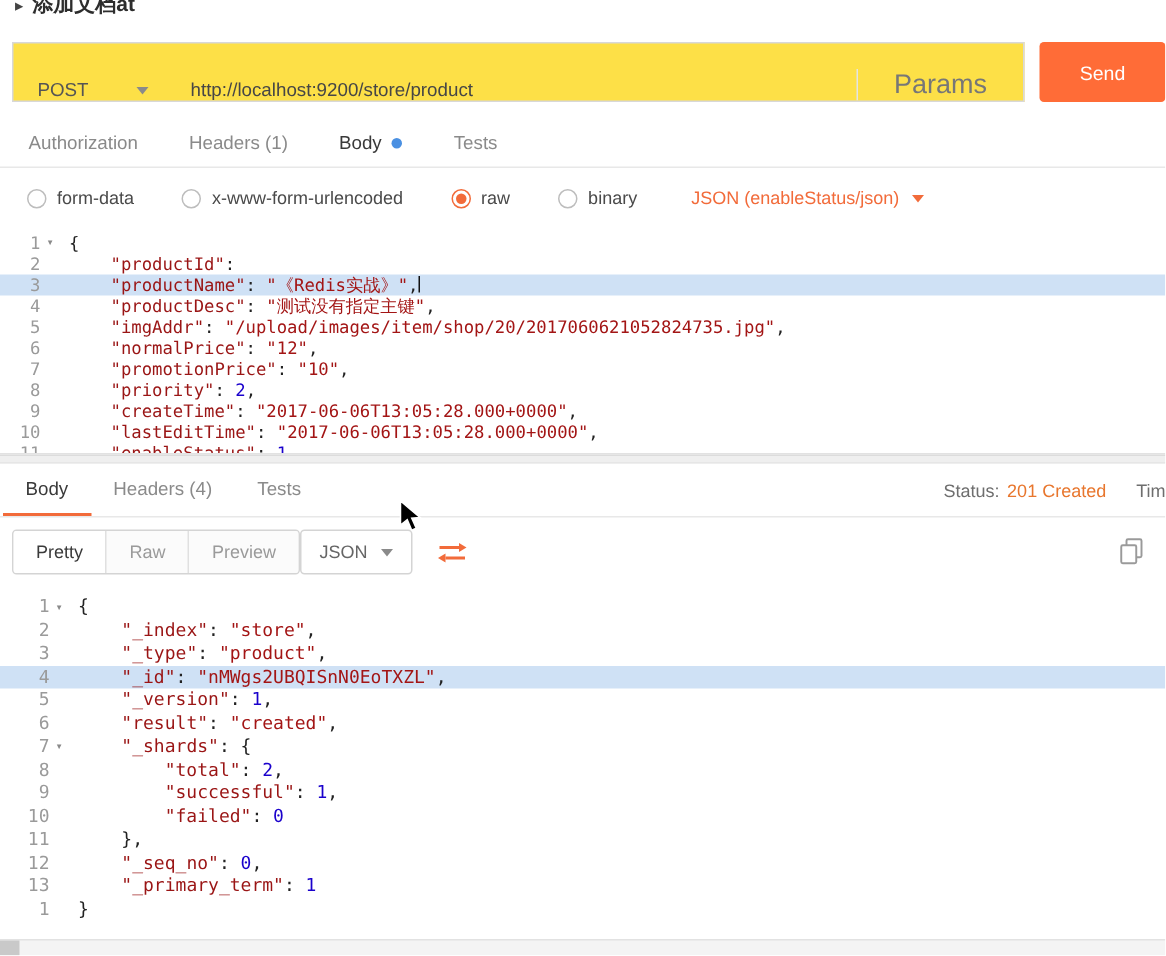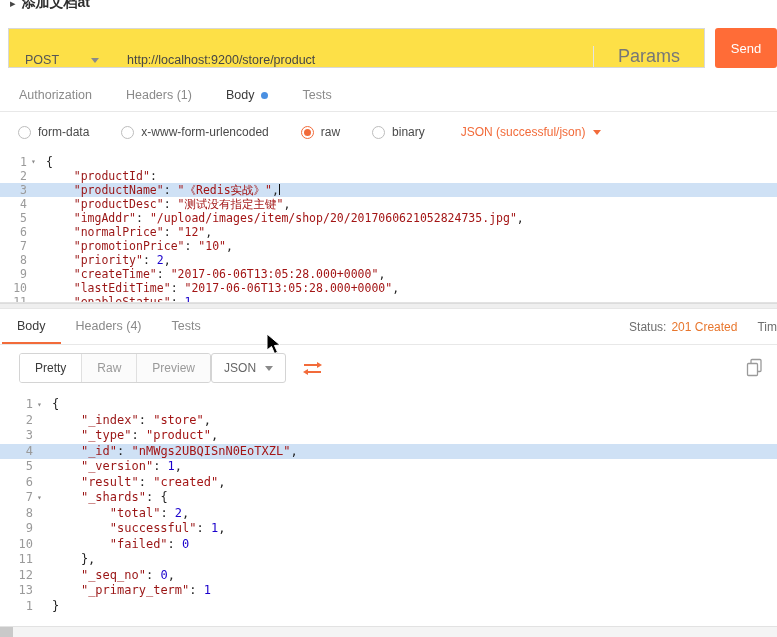--- a/index.html
+++ b/index.html
@@ -13,21 +13,21 @@
   .doc-header .arrow{font-size:11px;color:#444}
 
   
   .url-row{flex:none;display:flex;align-items:stretch;height:40px;margin:8px 0 0 8px}
   .url-bar{flex:1;display:flex;align-items:flex-end;border:1px solid #d8d8d8;border-radius:0;background:#fde047;overflow:hidden}
   .method{display:flex;align-items:center;justify-content:space-between;width:104px;padding:0 14px 0 16px;font-size:12.5px;color:#555;cursor:pointer}
   .chev{width:0;height:0;border-left:4px solid transparent;border-right:4px solid transparent;border-top:5px solid #8a8a8a}
   .chev.orange{border-top-color:#F26B3A}
   .url-text{flex:1;display:flex;align-items:center;padding-left:14px;font-size:12.5px;color:#464646;white-space:nowrap;overflow:hidden}
   .params-btn{display:flex;align-items:center;padding:0 24px;font-size:18px;color:#777;border-left:1px solid #e4e4e4;cursor:pointer}
-  .send-btn{flex:none;width:62px;margin-left:10px;border:none;background:#FF6C37;color:#fff;font-size:13px;font-family:inherit;border-radius:3px;cursor:pointer}
+  .send-btn{flex:none;width:84px;margin-left:10px;border:none;background:#FF6C37;color:#fff;font-size:13px;font-family:inherit;border-radius:3px;cursor:pointer}
 
   
   .req-tabs{flex:none;display:flex;align-items:center;height:33px;margin-top:11px;border-bottom:1px solid #e8e8e8;padding:0 2px;font-size:12.5px;color:#8a8a8a}
   .req-tabs .tab{padding:0 17px;height:100%;display:flex;align-items:center;gap:7px;cursor:pointer}
   .req-tabs .tab.active{color:#3a3a3a}
   .dot{width:7px;height:7px;border-radius:50%;background:#4a90e2}
 
   
   .mode-row{flex:none;display:flex;align-items:center;height:40px;padding-left:18px;font-size:12px;color:#4a4a4a}
   .mode{display:flex;align-items:center;gap:7px;margin-right:32px;cursor:pointer}
@@ -61,21 +61,21 @@
   
   .res-meta{flex:none;display:flex;align-items:center;height:36px;border-bottom:1px solid #e8e8e8;padding:0 0 0 2px;font-size:12.5px;color:#8a8a8a}
   .res-tab{padding:0 15px;height:100%;display:flex;align-items:center;border-bottom:2px solid transparent;cursor:pointer}
   .res-tab.active{color:#3a3a3a;border-bottom-color:#F26B3A}
   .res-status{margin-left:auto;display:flex;align-items:center;font-size:12px;white-space:nowrap}
   .status-label{color:#6e6e6e}
   .status-value{color:#E8762D;margin-left:5px}
   .time-partial{color:#6e6e6e;margin-left:20px}
 
   
-  .view-row{flex:none;display:flex;align-items:center;height:46px;padding-left:19px;position:relative}
+  .view-row{flex:none;display:flex;align-items:center;height:46px;padding-left:8px;position:relative}
   .seg{display:flex;height:30px;border:1px solid #d4d4d4;border-radius:3px;overflow:hidden}
   .seg .seg-btn{display:flex;align-items:center;padding:0 15px;font-size:12px;color:#9a9a9a;background:#fbfbfb;border-left:1px solid #e0e0e0;cursor:pointer}
   .seg .seg-btn:first-child{border-left:none}
   .seg .seg-btn.active{background:#fff;color:#3a3a3a}
   .fmt-dd{display:flex;align-items:center;gap:9px;height:30px;padding:0 12px;border:1px solid #d4d4d4;border-radius:3px;font-size:12px;color:#666;cursor:pointer}
   .wrap-btn{margin-left:16px;display:flex;align-items:center;cursor:pointer}
   .copy-btn{position:absolute;right:14px;top:13px;cursor:pointer}
 
   
   .hscroll{flex:none;height:11px;background:#f4f4f4;border-top:1px solid #e2e2e2;display:flex}
@@ -134,21 +134,21 @@
     </label>
     <label class="mode">
       <span class="radio sel"></span>
       <span>raw</span>
     </label>
     <label class="mode">
       <span class="radio"></span>
       <span>binary</span>
     </label>
     <div class="ctype">
-      <span>JSON (successful/json)</span>
+      <span>JSON (enableStatus/json)</span>
       <span class="chev orange"></span>
     </div>
   </div>
 
   <div id="req-editor" class="editor">
       <div class="cl"><span class="g"><span class="lnum">1</span><span class="fold">▾</span></span><span class="c"><span class="tok-p">{</span></span></div>
       <div class="cl"><span class="g"><span class="lnum">2</span><span class="fold"></span></span><span class="c"><span class="tok-p">    </span><span class="tok-k">"productId"</span><span class="tok-p">:</span></span></div>
       <div class="cl hl"><span class="g"><span class="lnum">3</span><span class="fold"></span></span><span class="c"><span class="tok-p">    </span><span class="tok-k">"productName"</span><span class="tok-p">: </span><span class="tok-s">"《Redis实战》"</span><span class="tok-p">,</span><span class="caret"></span></span></div>
       <div class="cl"><span class="g"><span class="lnum">4</span><span class="fold"></span></span><span class="c"><span class="tok-p">    </span><span class="tok-k">"productDesc"</span><span class="tok-p">: </span><span class="tok-s">"测试没有指定主键"</span><span class="tok-p">,</span></span></div>
       <div class="cl"><span class="g"><span class="lnum">5</span><span class="fold"></span></span><span class="c"><span class="tok-p">    </span><span class="tok-k">"imgAddr"</span><span class="tok-p">: </span><span class="tok-s">"/upload/images/item/shop/20/2017060621052824735.jpg"</span><span class="tok-p">,</span></span></div>

